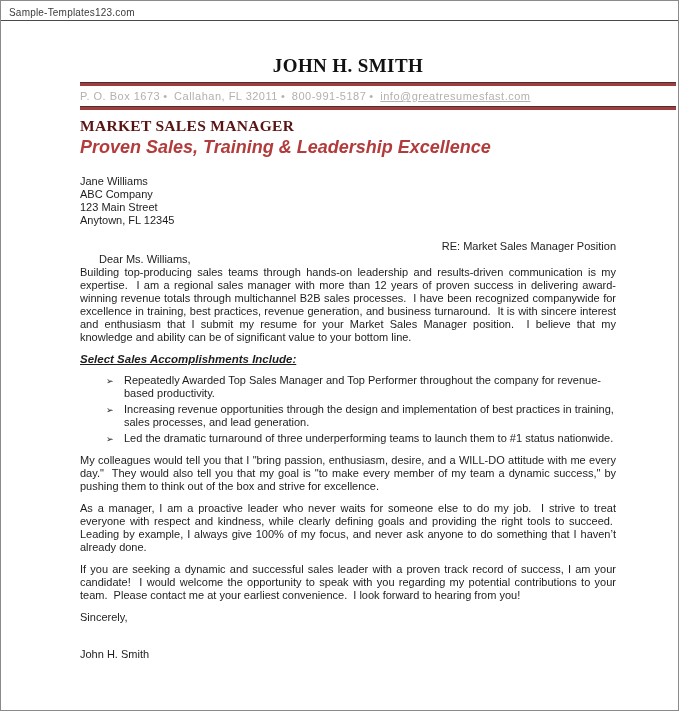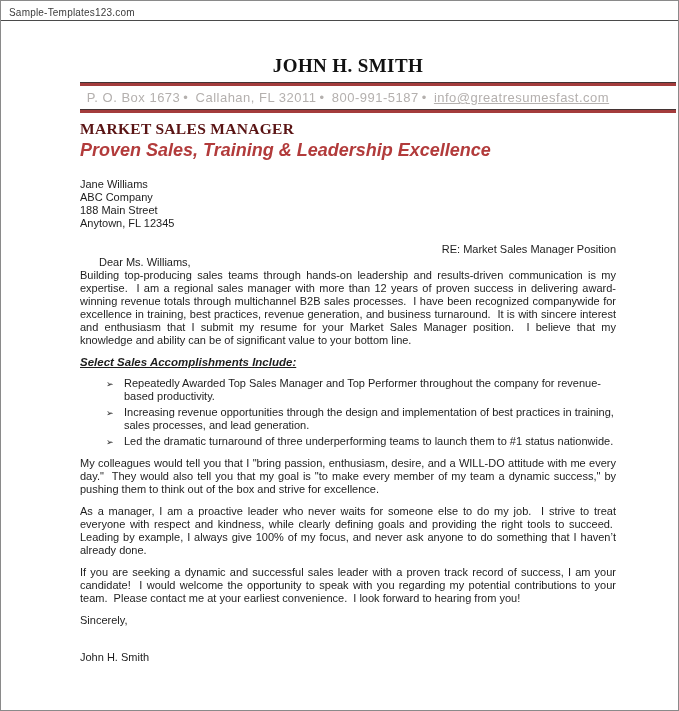--- a/index.html
+++ b/index.html
@@ -26,21 +26,21 @@
     margin:0 0 5px 0; text-align:center;
     font-family:"Liberation Serif", serif; font-weight:bold;
     font-size:19px; letter-spacing:.4px; color:#111;
   }
   .rule{
     height:3px; background:var(--rule_red);
     border-top:1.5px solid var(--rule_dark);
     margin-right:-60px; 
   }
   .contact{
-    text-align:center; font-size:13px; color:var(--contact_gray);
+    text-align:left; font-size:11px; color:var(--contact_gray);
     letter-spacing:.5px; padding:4px 0 4px 0;
   }
   .contact .sep{ margin:0 3px; }
   .contact .email{ color:var(--contact_gray); text-decoration:underline; cursor:pointer; }
   .title{
     margin:7px 0 0 0; text-align:left;
     font-family:"Liberation Serif", serif; font-weight:bold;
     font-size:15.5px; letter-spacing:.3px; color:var(--title_maroon);
   }
   .tagline{
@@ -87,21 +87,21 @@
 
     <div class="rule"></div>
 
     <h2 class="title">MARKET SALES MANAGER</h2>
     <div class="tagline">Proven Sales, Training &amp; Leadership Excellence</div>
 
     <div class="body-text">
       <div class="recipient" id="recipient">
           <div>Jane Williams</div>
           <div>ABC Company</div>
-          <div>188 Main Street</div>
+          <div>123 Main Street</div>
           <div>Anytown, FL 12345</div>
         </div>
 
       <div class="re">RE: Market Sales Manager Position</div>
       <div class="salutation">Dear Ms. Williams,</div>
 
       <p class="para"><span>Building top-producing sales teams through hands-on leadership and results-driven communication is my expertise.&nbsp; I am a regional sales manager with more than 12 years of proven success in delivering award-winning revenue totals through multichannel B2B sales processes.&nbsp; I have been recognized companywide for excellence in training, best practices, revenue generation, and business turnaround.&nbsp; It is with sincere interest and enthusiasm that I submit my resume for your Market Sales Manager position.&nbsp; I believe that my knowledge and ability can be of significant value to your bottom line.</span></p>
 
       <div class="acc-heading">Select Sales Accomplishments Include:</div>
 

